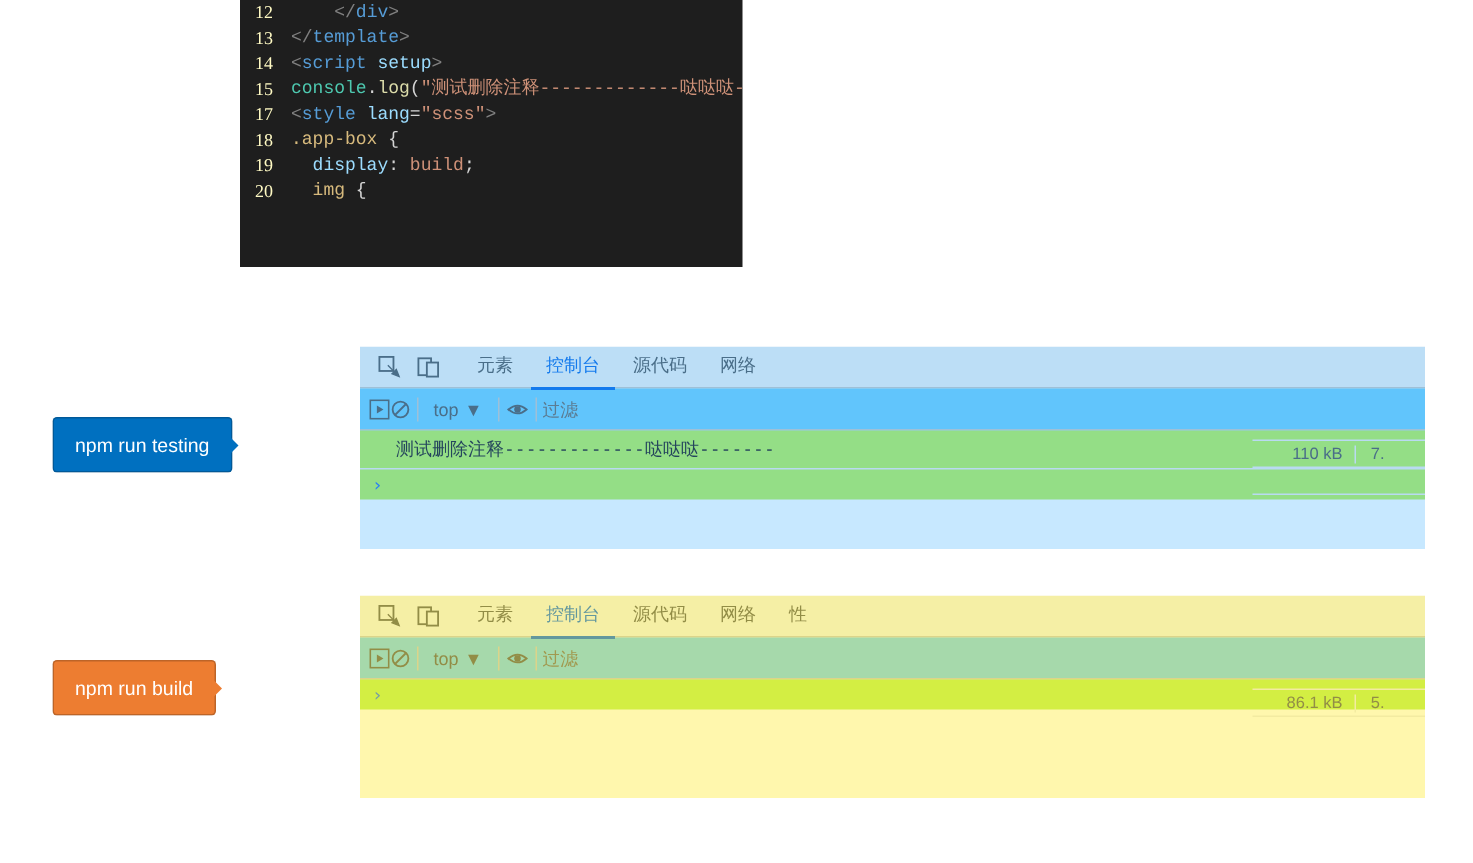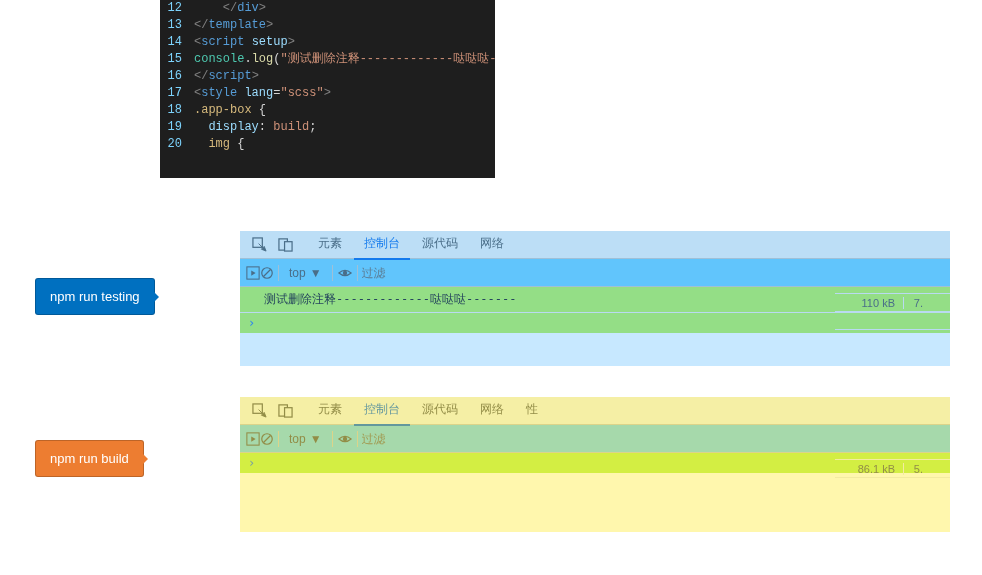--- a/index.html
+++ b/index.html
@@ -24,23 +24,24 @@
   font-family: Consolas, "Courier New", monospace;
   font-size: 12px;
   overflow: hidden;
   line-height: 17px;
 }
 .editor-line { display: flex; }
 .line-num {
   width: 34px;
   text-align: right;
   padding-right: 12px;
-  color: #7dd3fc;
+  color: #fef9c3;
   user-select: none;
   flex-shrink: 0;
+  font-family: Liberation Serif, serif;
 }
 .code { white-space: pre; }
 .tag { color: #569cd6; }
 .tag-gray { color: #808080; }
 .attr { color: #9cdcfe; }
 .string { color: #ce9178; }
 .func { color: #dcdcaa; }
 .obj { color: #4ec9b0; }
 .sel { color: #d7ba7d; }
 .prop { color: #9cdcfe; }
@@ -144,24 +145,20 @@
     </div>
   <div class="editor-line">
       <span class="line-num">14</span>
       <span class="code"><span class="tag-gray">&lt;</span><span class="tag">script</span> <span class="attr">setup</span><span class="tag-gray">&gt;</span></span>
     </div>
   <div class="editor-line">
       <span class="line-num">15</span>
       <span class="code"><span class="obj">console</span><span class="punc">.</span><span class="func">log</span><span class="punc">(</span><span class="string">"测试删除注释-------------哒哒哒-------"</span></span>
     </div>
   <div class="editor-line">
-      <span class="line-num">16</span>
-      <span class="code"><span class="tag-gray">&lt;/</span><span class="tag">script</span><span class="tag-gray">&gt;</span></span>
-    </div>
-  <div class="editor-line">
       <span class="line-num">17</span>
       <span class="code"><span class="tag-gray">&lt;</span><span class="tag">style</span> <span class="attr">lang</span><span class="punc">=</span><span class="string">"scss"</span><span class="tag-gray">&gt;</span></span>
     </div>
   <div class="editor-line">
       <span class="line-num">18</span>
       <span class="code"><span class="sel">.app-box</span> <span class="punc">{</span></span>
     </div>
   <div class="editor-line">
       <span class="line-num">19</span>
       <span class="code">  <span class="prop">display</span><span class="punc">:</span> <span class="val">build</span><span class="punc">;</span></span>

